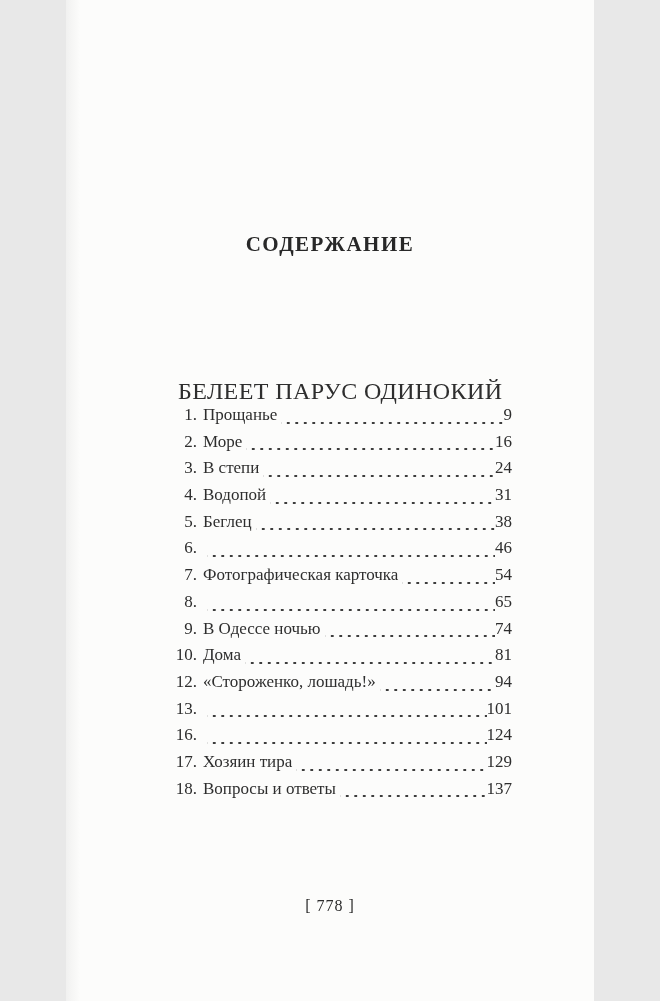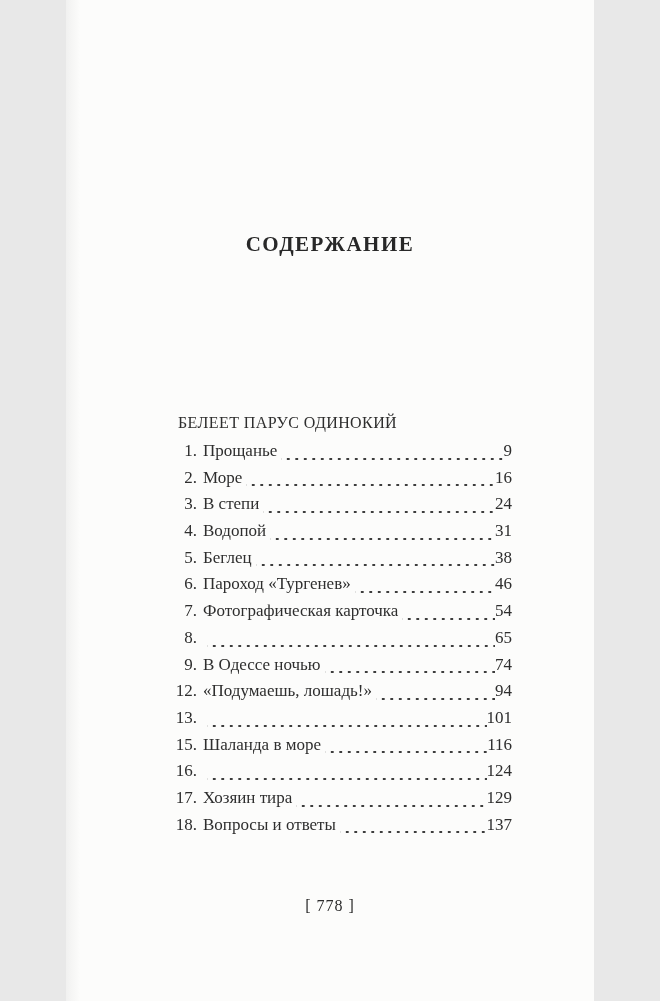--- a/index.html
+++ b/index.html
@@ -26,26 +26,25 @@
     letter-spacing: 1.5px;
     color: #282828;
   }
   .toc {
     position: absolute;
     top: 378px;
     left: 103px;
     right: 82px;
   }
   .section {
-    font-size: 16px;
+    font-size: 24px;
     letter-spacing: 0.4px;
     padding-left: 9px;
     height: 27px;
     color: #2e2e2e;
-    margin-top: 36px;
   }
   .row {
     display: flex;
     align-items: baseline;
     height: 26.7px;
     font-size: 17px;
     color: #2e2e2e;
   }
   .num {
     flex: 0 0 28px;
@@ -118,21 +117,20 @@
 
   <div class="row">
     <span class="num">5.</span>
     <span class="entry-title">Беглец</span>
     <span class="leader"></span>
     <span class="pg">38</span>
   </div>
 
   <div class="row">
     <span class="num">6.</span>
-    <span class="entry-title">Пароход «Тургенев»</span>
     <span class="leader"></span>
     <span class="pg">46</span>
   </div>
 
   <div class="row">
     <span class="num">7.</span>
     <span class="entry-title">Фотографическая карточка</span>
     <span class="leader"></span>
     <span class="pg">54</span>
   </div>
@@ -143,42 +141,42 @@
     <span class="pg">65</span>
   </div>
 
   <div class="row">
     <span class="num">9.</span>
     <span class="entry-title">В Одессе ночью</span>
     <span class="leader"></span>
     <span class="pg">74</span>
   </div>
 
+  <div class="row">
+    <span class="num">10.</span>
+    <span class="entry-title">Дома</span>
+    <span class="leader"></span>
+    <span class="pg">81</span>
+  </div>
 
 
   <div class="row">
     <span class="num">12.</span>
-    <span class="entry-title">«Подумаешь, лошадь!»</span>
+    <span class="entry-title">«Стороженко, лошадь!»</span>
     <span class="leader"></span>
     <span class="pg">94</span>
   </div>
 
   <div class="row">
     <span class="num">13.</span>
     <span class="leader"></span>
     <span class="pg">101</span>
   </div>
 
 
-  <div class="row">
-    <span class="num">15.</span>
-    <span class="entry-title">Шаланда в море</span>
-    <span class="leader"></span>
-    <span class="pg">116</span>
-  </div>
 
   <div class="row">
     <span class="num">16.</span>
     <span class="leader"></span>
     <span class="pg">124</span>
   </div>
 
   <div class="row">
     <span class="num">17.</span>
     <span class="entry-title">Хозяин тира</span>

